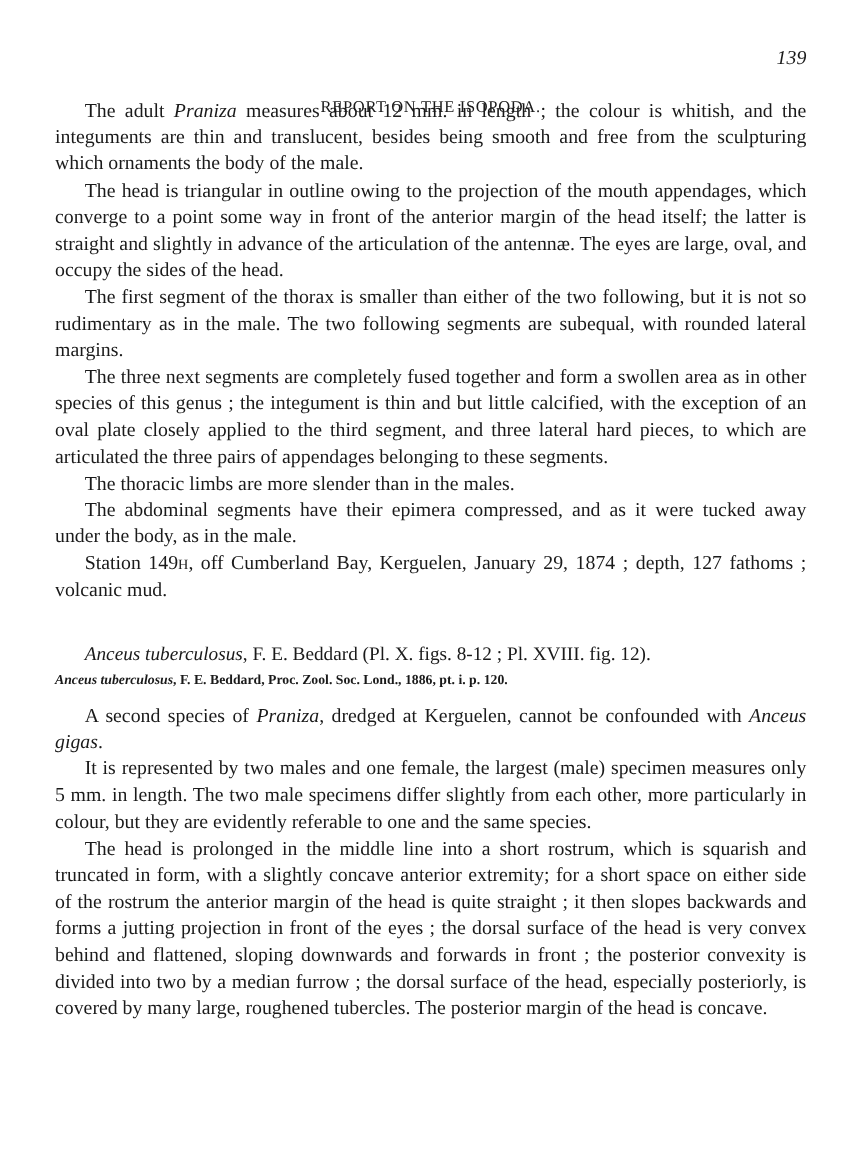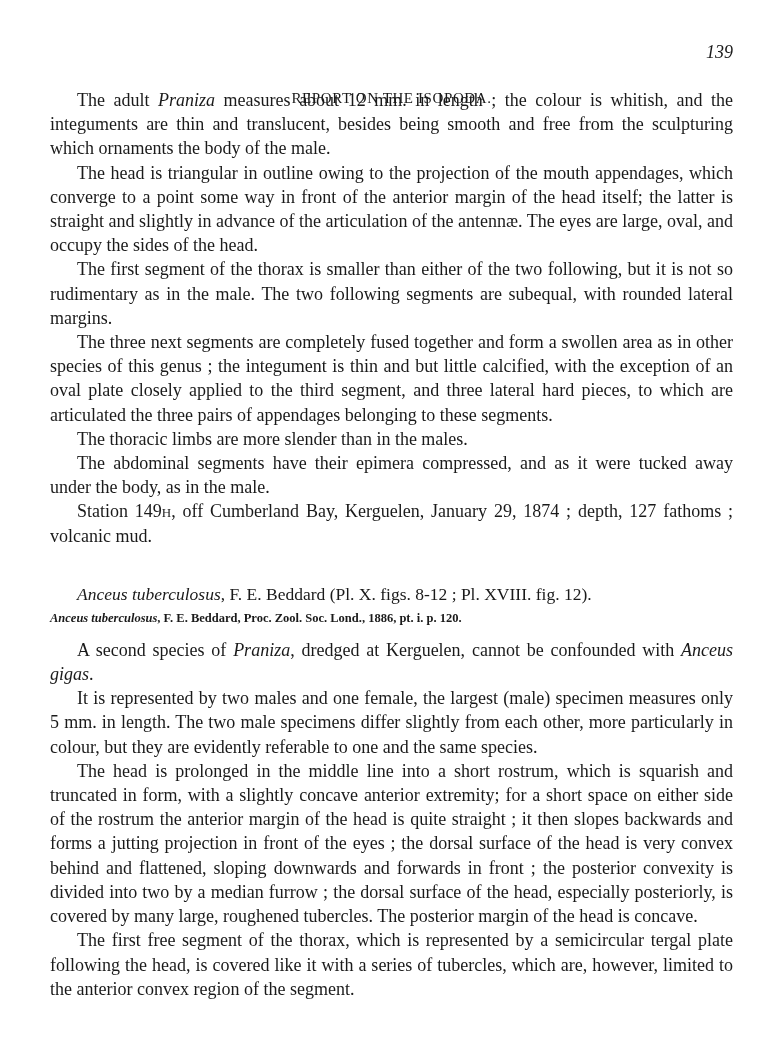--- a/index.html
+++ b/index.html
@@ -49,16 +49,15 @@
     <p class="species-heading"><i>Anceus tuberculosus</i><span>, F. E. Beddard (Pl. X. figs. 8-12 ; Pl. XVIII. fig. 12).</span></p>
 
     <p class="synonym"><i>Anceus tuberculosus</i><span>, F. E. Beddard, Proc. Zool. Soc. Lond., 1886, pt. i. p. 120.</span></p>
 
     <p><span>A second species of </span><i>Praniza</i><span>, dredged at Kerguelen, cannot be confounded with </span><i>Anceus gigas</i><span>.</span></p>
 
     <p>It is represented by two males and one female, the largest (male) specimen measures only 5 mm. in length.  The two male specimens differ slightly from each other, more particularly in colour, but they are evidently referable to one and the same species.</p>
 
     <p>The head is prolonged in the middle line into a short rostrum, which is squarish and truncated in form, with a slightly concave anterior extremity; for a short space on either side of the rostrum the anterior margin of the head is quite straight ; it then slopes backwards and forms a jutting projection in front of the eyes ; the dorsal surface of the head is very convex behind and flattened, sloping downwards and forwards in front ; the posterior convexity is divided into two by a median furrow ; the dorsal surface of the head, especially posteriorly, is covered by many large, roughened tubercles.  The posterior margin of the head is concave.</p>
 
-    <p>The first free segment of the thorax, which is represented by a semicircular tergal plate following the head, is covered like it with a series of tubercles, which are, however, limited to the anterior convex region of the segment.</p>
 
   </div>
 </div>
 
 </body></html>

